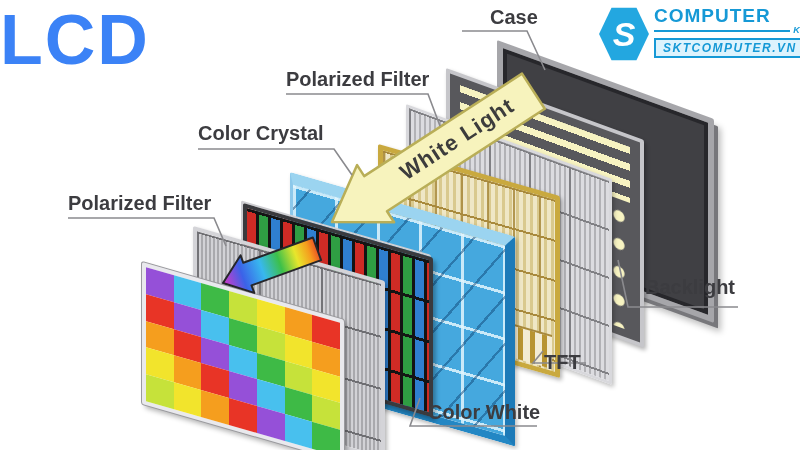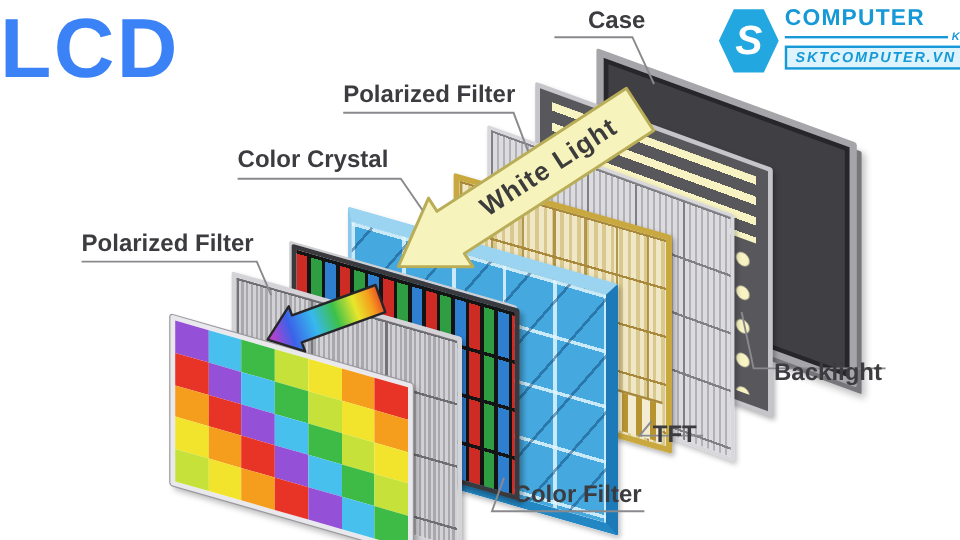--- a/index.html
+++ b/index.html
@@ -80,21 +80,21 @@
   #white-light-arrow{left:320px;top:55px;z-index:6;}
   #rainbow-arrow{left:215px;top:228px;z-index:10;}
 
   
   .lbl{position:absolute;color:#3c3c40;font-size:20px;font-weight:600;z-index:16;white-space:nowrap;}
   #lbl-lcd{left:64px;top:2px;font-size:70px;font-weight:600;color:#3b82f6;letter-spacing:2px;z-index:16;}
   #lbl-case{left:462px;top:6px;margin-left:28px;}
   #lbl-pol-top{left:286px;top:68px;}
   #lbl-liquid{left:198px;top:122px;}
   #lbl-pol-left{left:68px;top:192px;}
-  #lbl-backlight{left:645px;top:300px;text-align:center;}
+  #lbl-backlight{left:645px;top:276px;text-align:center;}
   #lbl-tft{left:544px;top:351px;}
   #lbl-colorfilter{left:428px;top:401px;}
   #leader-lines{position:absolute;left:0;top:0;z-index:15;}
 
   
   #logo{position:absolute;left:598px;top:6px;z-index:30;display:flex;align-items:flex-start;}
   .logo-hex{width:52px;height:56px;background:#23a7e0;flex:0 0 auto;
         clip-path:polygon(26% 3%,74% 3%,98% 50%,74% 97%,26% 97%,2% 50%);
         display:flex;align-items:center;justify-content:center;}
   .logo-hex span{color:#fff;font-size:34px;font-weight:800;font-style:italic;line-height:1;}
@@ -202,21 +202,21 @@
     <path d="M420,398 L410,426 L537,426"></path>
   </g>
 </svg>
 
 <div class="lbl" id="lbl-case">Case</div>
 <div class="lbl" id="lbl-pol-top">Polarized Filter</div>
 <div class="lbl" id="lbl-liquid">Color Crystal</div>
 <div class="lbl" id="lbl-pol-left">Polarized Filter</div>
 <div class="lbl" id="lbl-backlight">Backlight</div>
 <div class="lbl" id="lbl-tft">TFT</div>
-<div class="lbl" id="lbl-colorfilter">Color Filter</div>
+<div class="lbl" id="lbl-colorfilter">Color White</div>
 
 <div id="logo">
   <div class="logo-hex">
     <span>S</span>
   </div>
   <div class="logo-right">
     <div class="logo-brand">COMPUTER</div>
     <div class="logo-ky">
       <span class="ky-line"></span>
       <span class="ky-text">KY</span>

